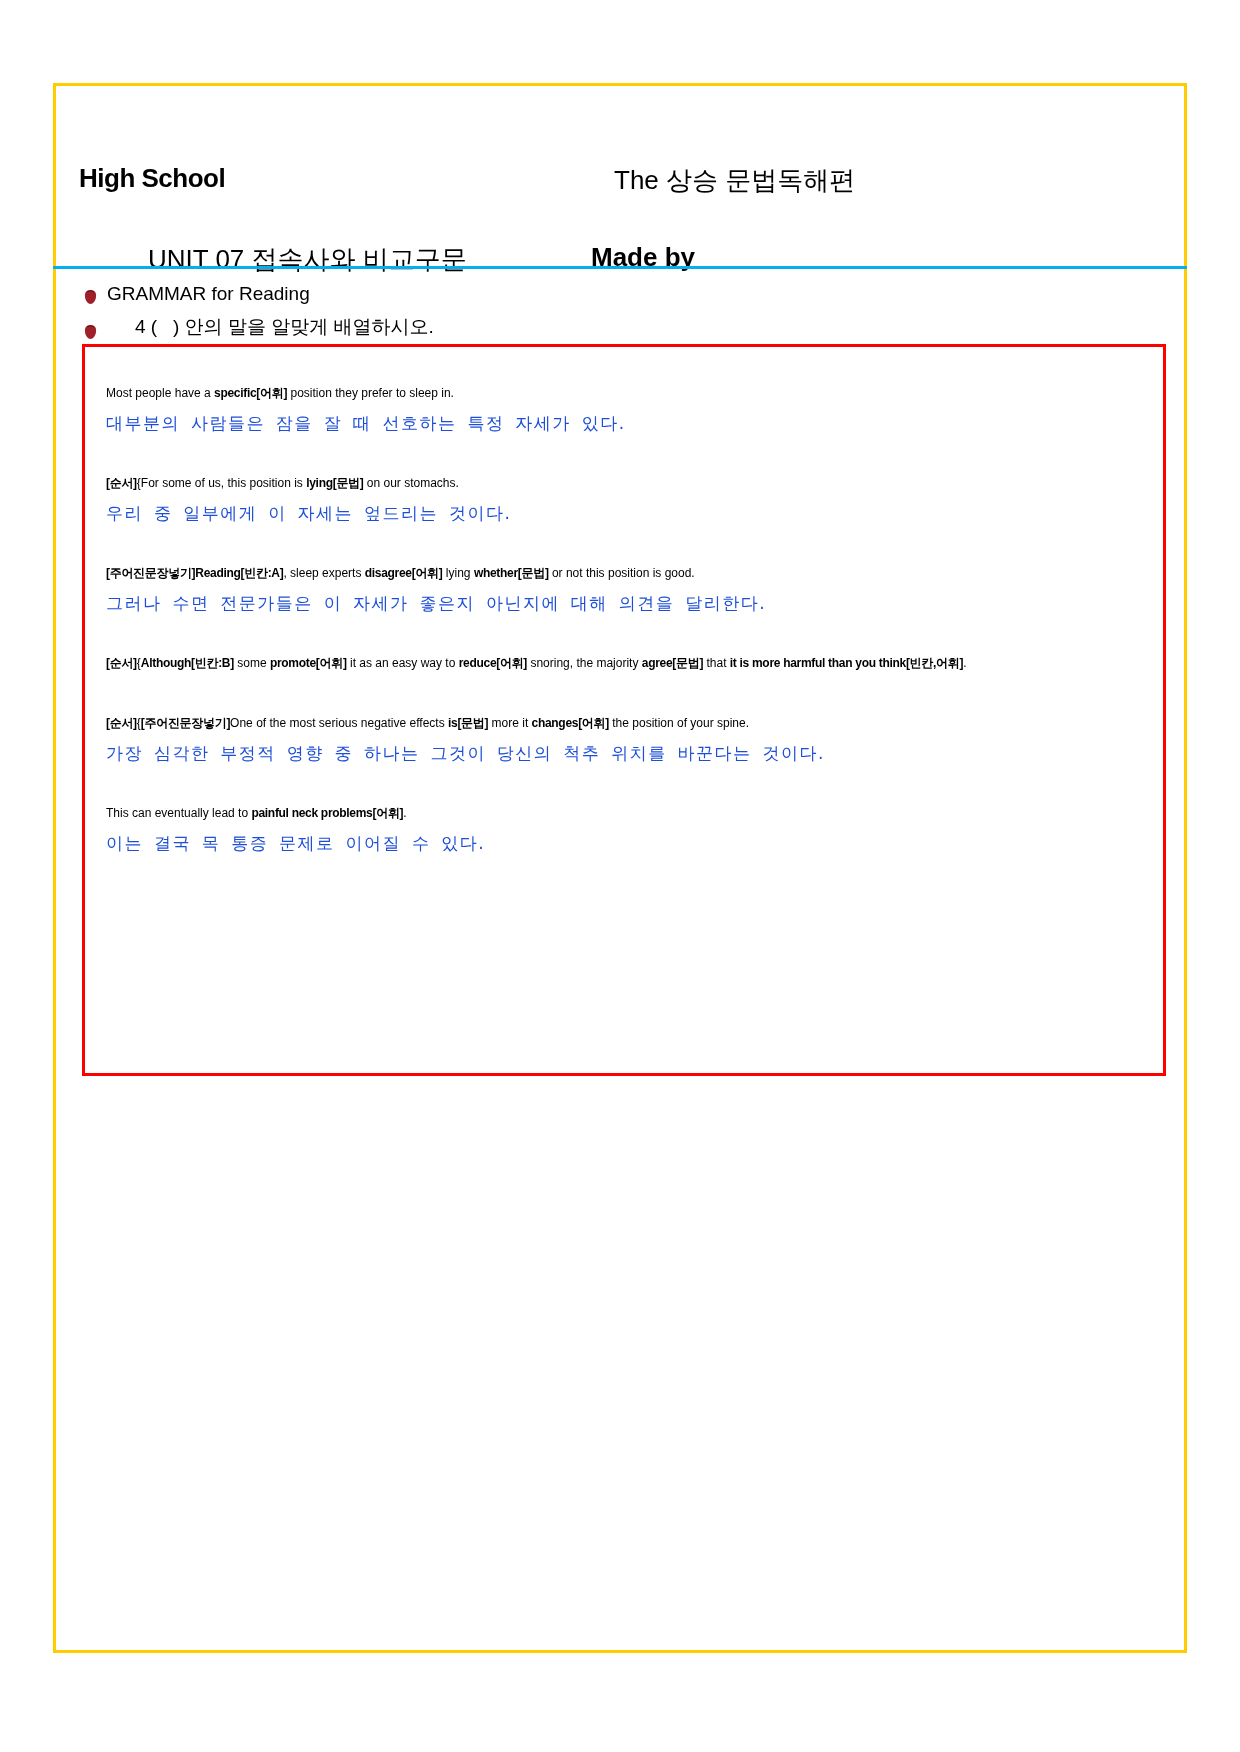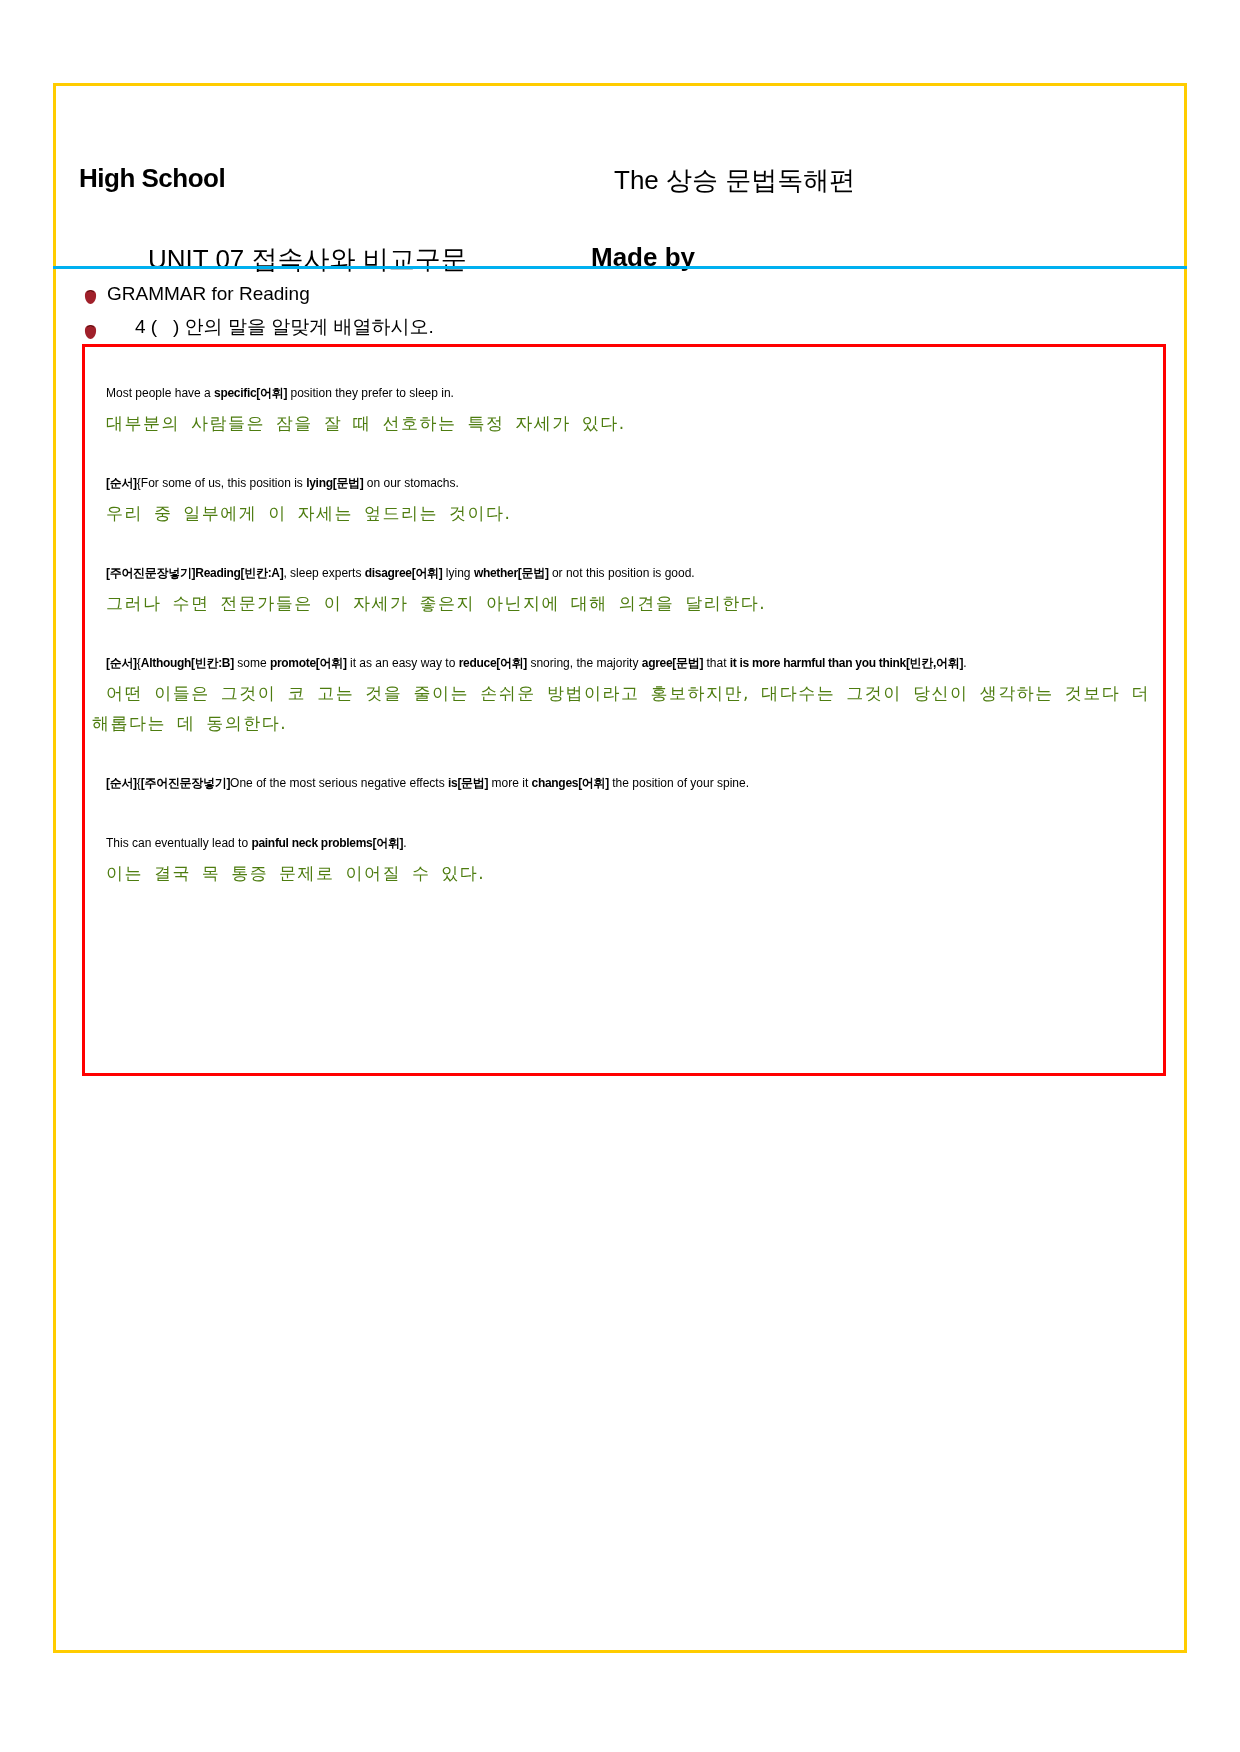--- a/index.html
+++ b/index.html
@@ -99,21 +99,21 @@
       padding-left: 0;
     }
     .en .indent { display: inline-block; width: 14px; }
     .en b {
       font-weight: bold;
       letter-spacing: -0.3px;
     }
     .ko {
       font-size: 17px;
       line-height: 30px;
-      color: #4d7c0f;
+      color: #1d4ed8;
       letter-spacing: 1.5px;
       word-spacing: 4px;
       text-align: justify;
       text-align-last: left;
     }
   </style>
 </head>
 <body>
 
 <div class="frame"></div>
@@ -155,22 +155,22 @@
     <div class="item">
       <div class="en"><span class="indent"></span><b>[순서]</b><span>{For some of us, this position is </span><b>lying[문법]</b><span> on our stomachs.</span></div>
       <div class="ko"><span class="indent" style="display: inline-block; width: 14px;"></span><span>우리 중 일부에게 이 자세는 엎드리는 것이다.</span></div>
     </div>
     <div class="item">
       <div class="en"><span class="indent"></span><b>[주어진문장넣기]Reading[빈칸:A]</b><span>, sleep experts </span><b>disagree[어휘]</b><span> lying </span><b>whether[문법]</b><span> or not this position is good.</span></div>
       <div class="ko"><span class="indent" style="display: inline-block; width: 14px;"></span><span>그러나 수면 전문가들은 이 자세가 좋은지 아닌지에 대해 의견을 달리한다.</span></div>
     </div>
     <div class="item">
       <div class="en"><span class="indent"></span><b>[순서]</b><span>{</span><b>Although[빈칸:B]</b><span> some </span><b>promote[어휘]</b><span> it as an easy way to </span><b>reduce[어휘]</b><span> snoring, the majority </span><b>agree[문법]</b><span> that </span><b>it is more harmful than you think[빈칸,어휘]</b><span>.</span></div>
-      <div class="ko"><span class="indent" style="display: inline-block; width: 14px;"></span><span>어떤 이들은 그것이 코 고는 것을 줄이는 손쉬운 방법이라고 홍보하지만, 대다수는 그것이 당신이 생각하는 것보다 더 해롭다는 데 동의한다.</span></div>
     </div>
     <div class="item">
       <div class="en"><span class="indent"></span><b>[순서]</b><span>{</span><b>[주어진문장넣기]</b><span>One of the most serious negative effects </span><b>is[문법]</b><span> more it </span><b>changes[어휘]</b><span> the position of your spine.</span></div>
+      <div class="ko"><span class="indent" style="display: inline-block; width: 14px;"></span><span>가장 심각한 부정적 영향 중 하나는 그것이 당신의 척추 위치를 바꾼다는 것이다.</span></div>
     </div>
     <div class="item">
       <div class="en"><span class="indent"></span><span>This can eventually lead to </span><b>painful neck problems[어휘]</b><span>.</span></div>
       <div class="ko"><span class="indent" style="display: inline-block; width: 14px;"></span><span>이는 결국 목 통증 문제로 이어질 수 있다.</span></div>
     </div>
   </div>
 
 </body></html>

